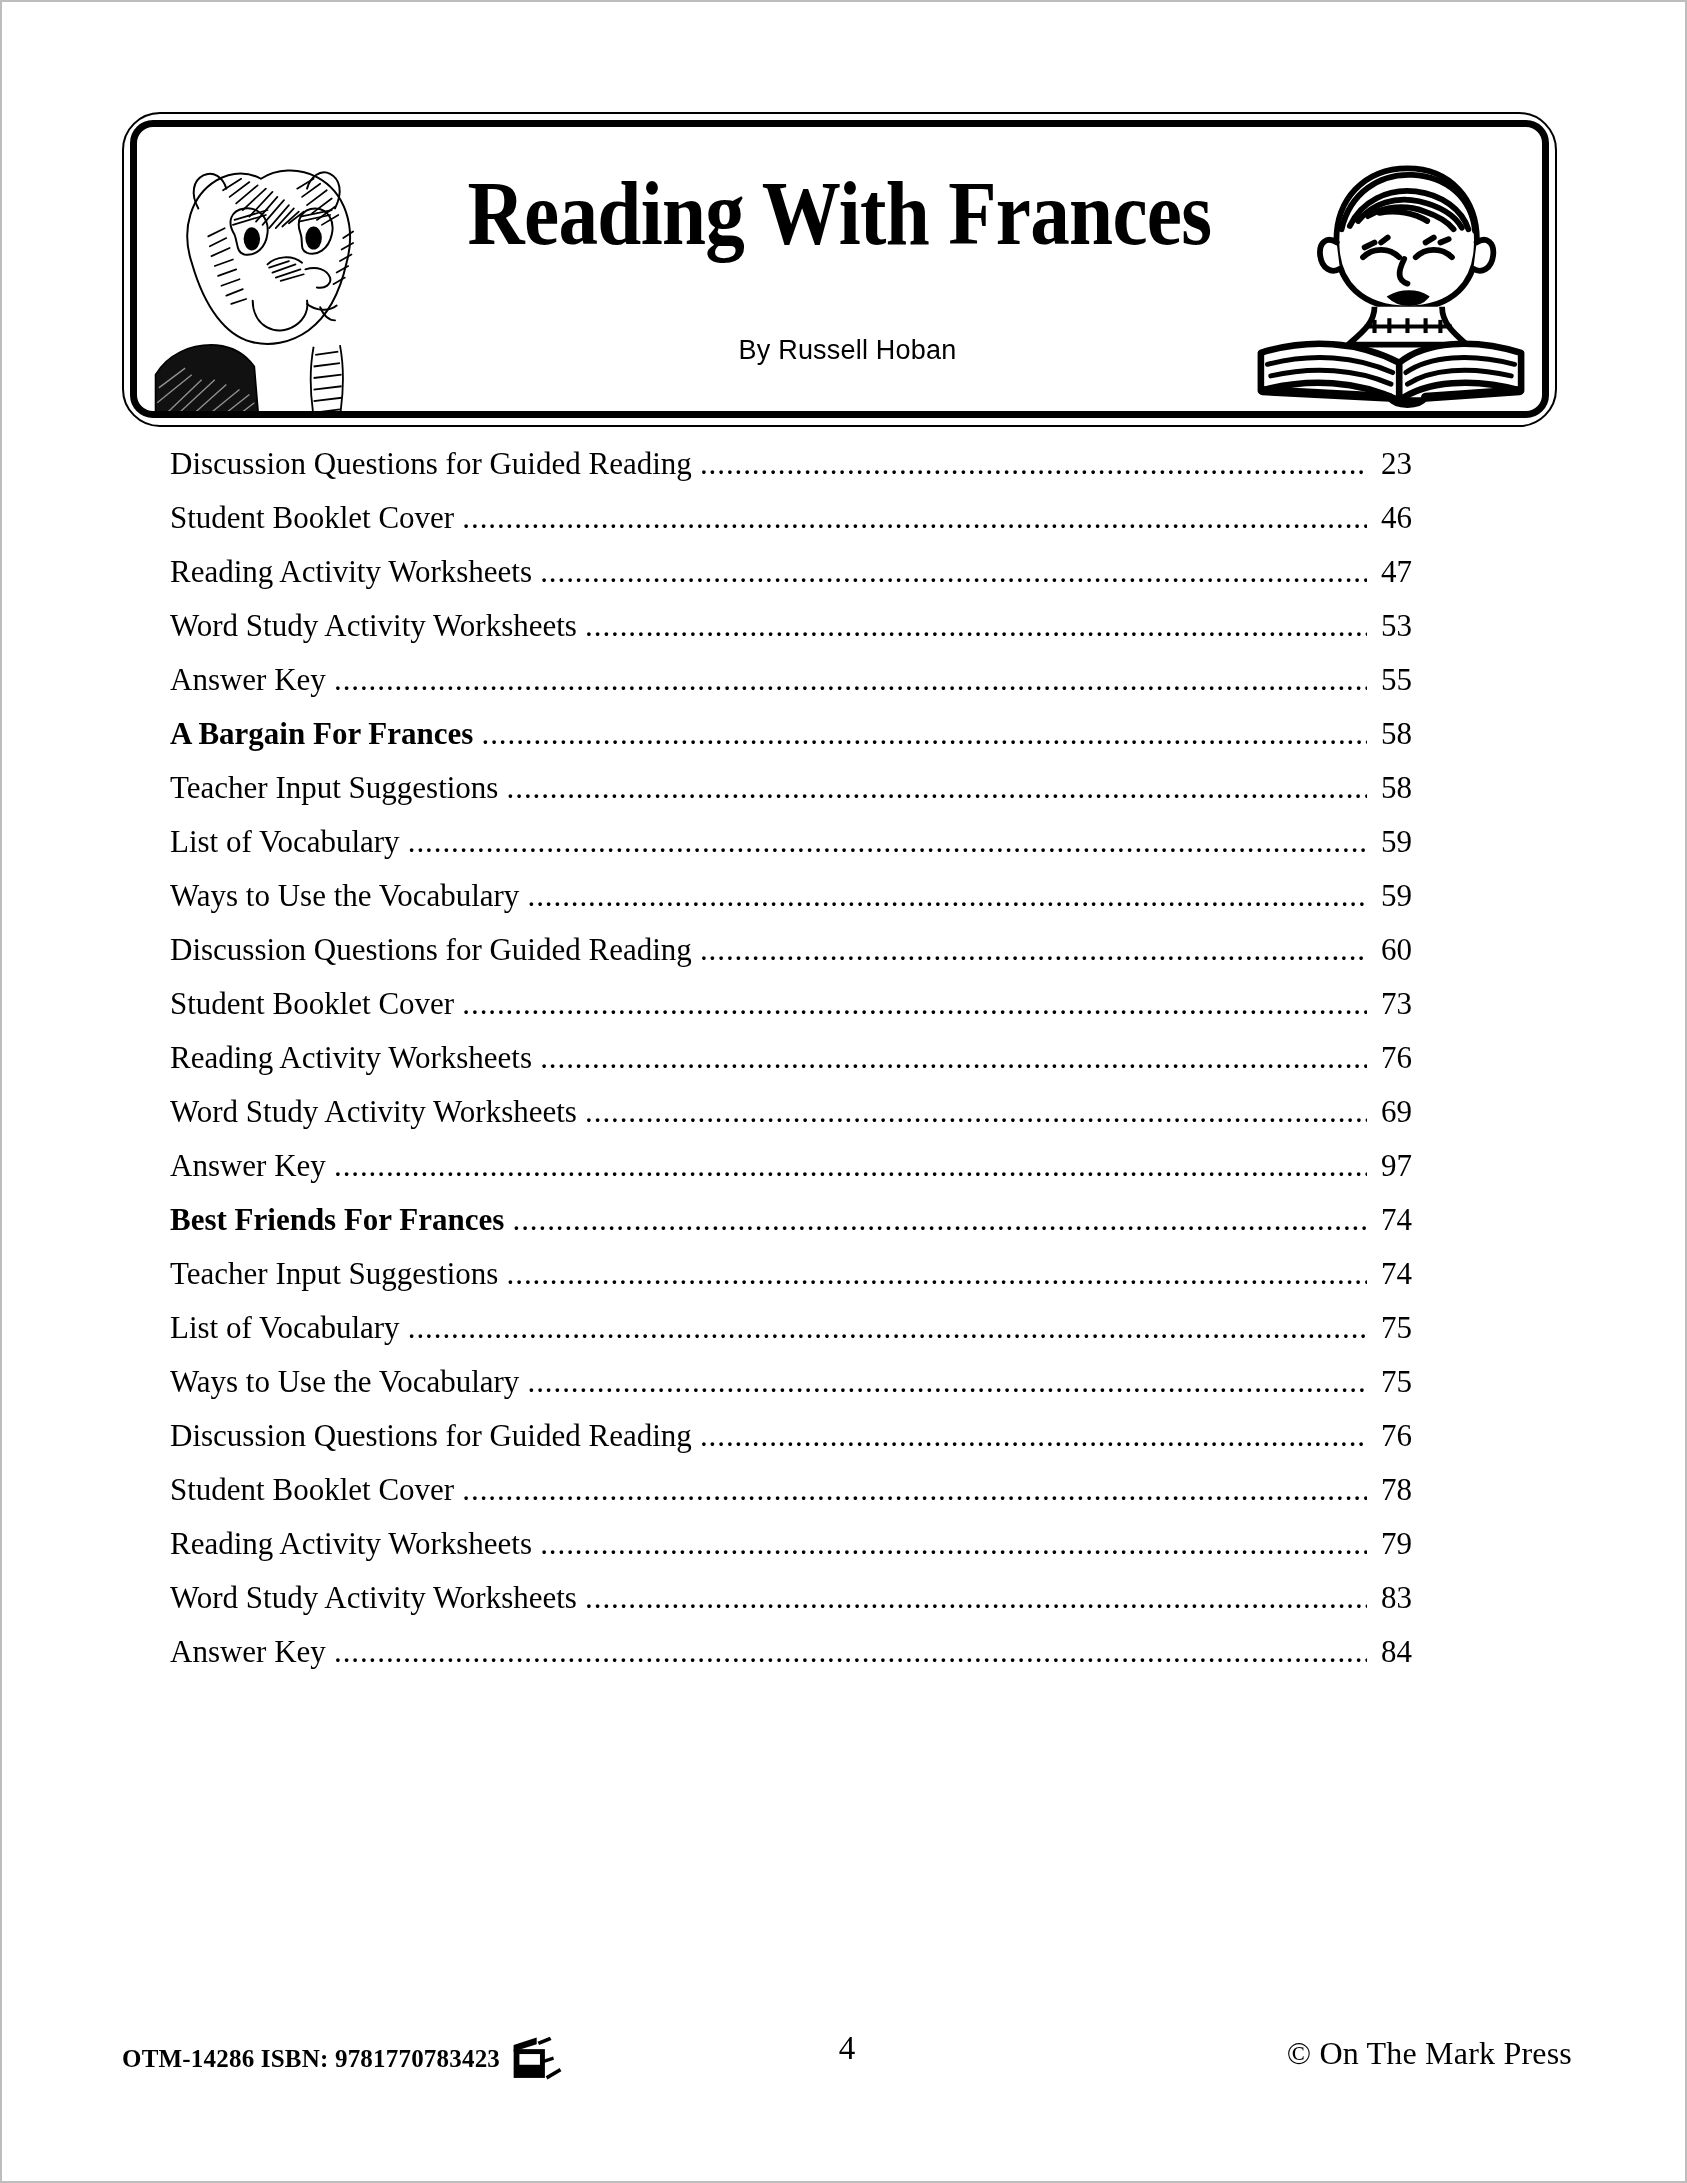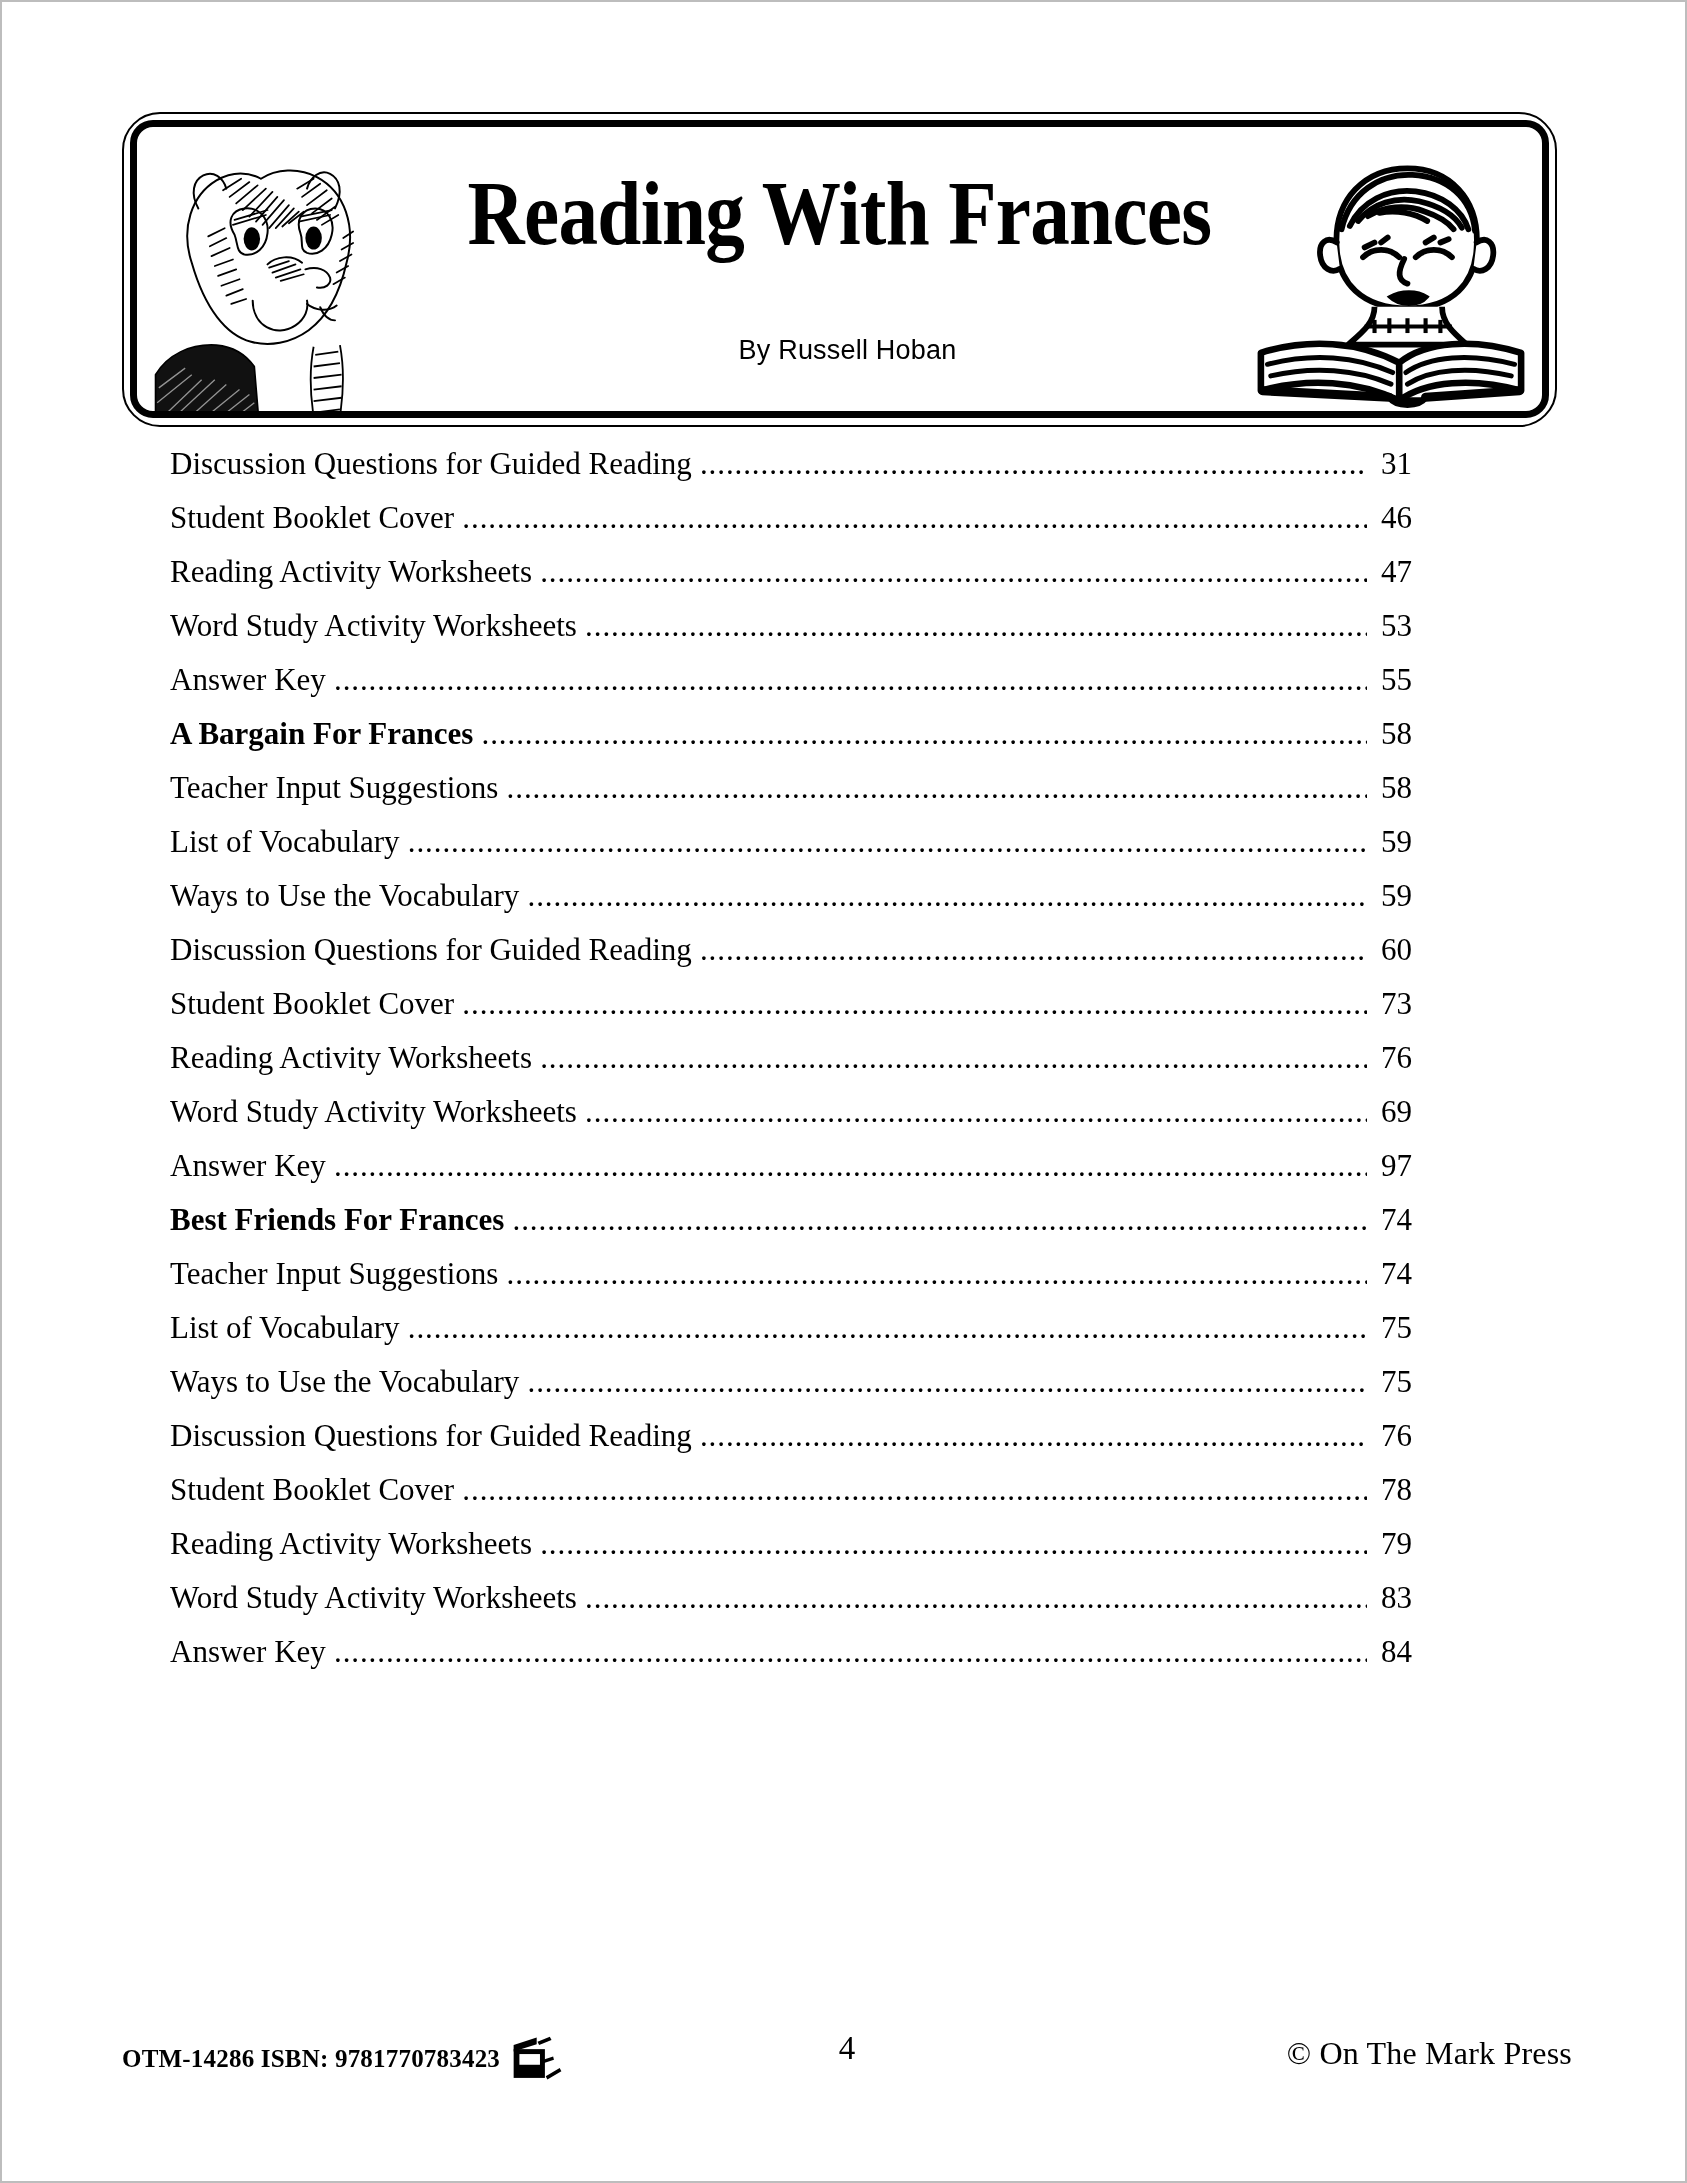--- a/index.html
+++ b/index.html
@@ -359,21 +359,21 @@
     </svg>
   </div>
 </div>
 
 <div class="toc">
 
 <div class="toc-row">
       <span class="toc-label">Discussion Questions for Guided Reading</span>
       <span class="toc-gap"></span>
       <span class="toc-dots">......................................................................................................................................................................................................................................</span>
-      <span class="toc-page">31</span>
+      <span class="toc-page">23</span>
     </div>
     <div class="toc-row">
       <span class="toc-label">Student Booklet Cover</span>
       <span class="toc-gap"></span>
       <span class="toc-dots">......................................................................................................................................................................................................................................</span>
       <span class="toc-page">46</span>
     </div>
     <div class="toc-row">
       <span class="toc-label">Reading Activity Worksheets</span>
       <span class="toc-gap"></span>

